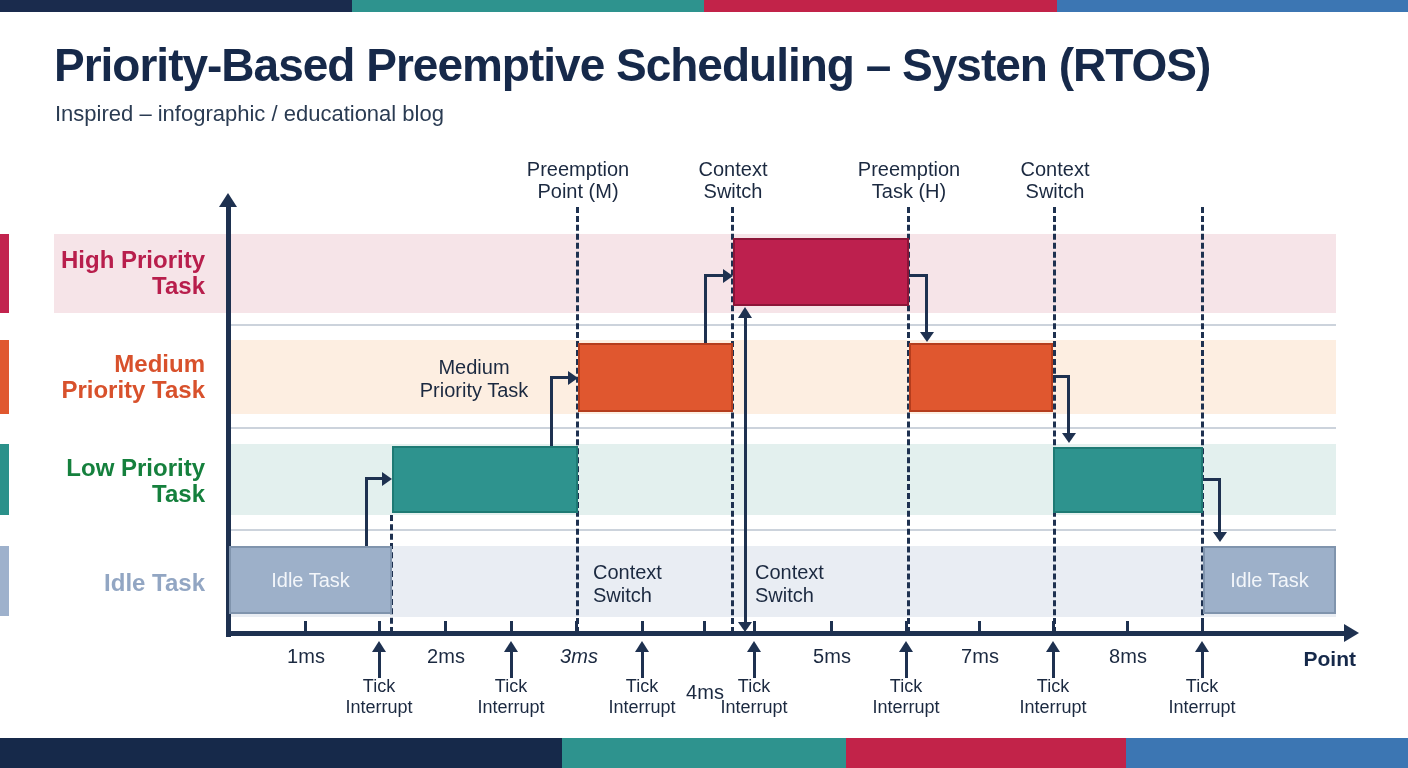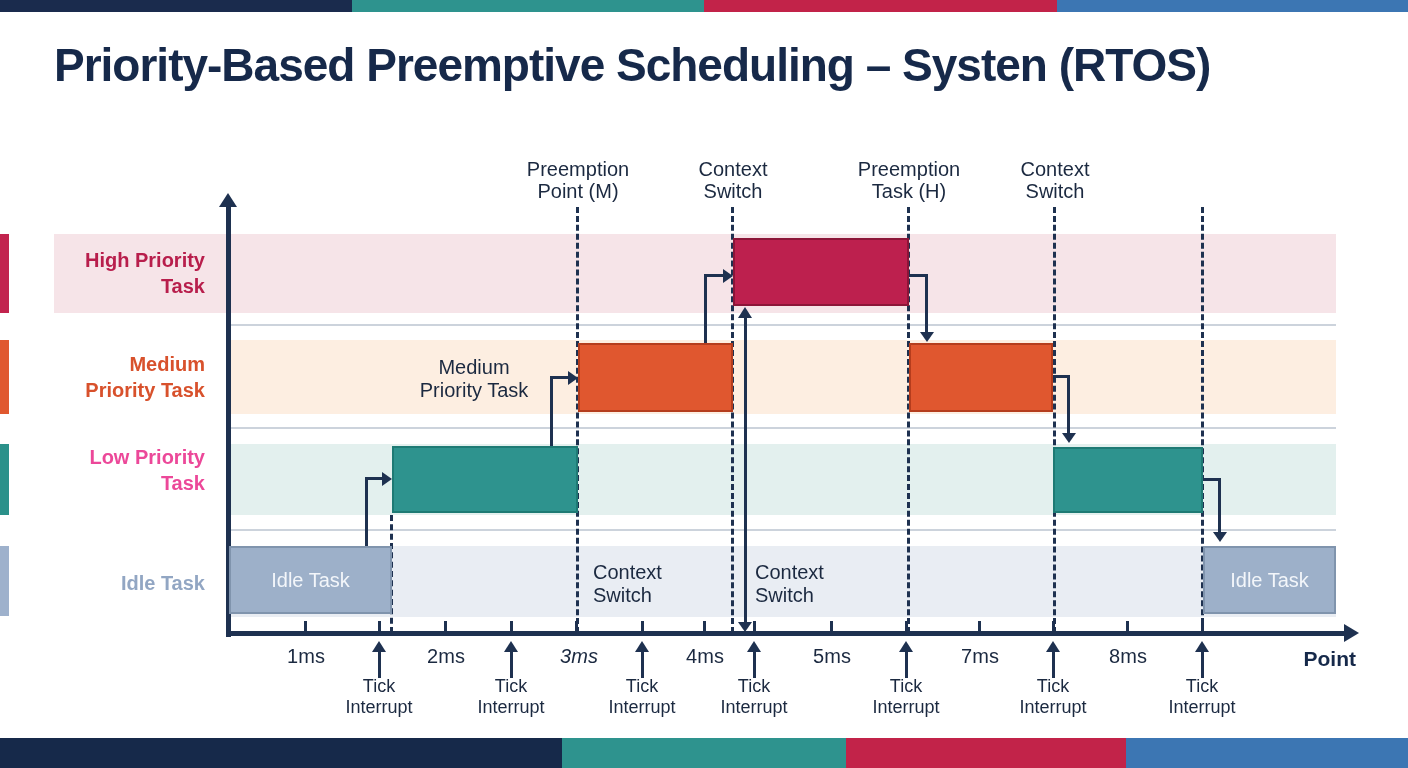--- a/index.html
+++ b/index.html
@@ -11,21 +11,21 @@
   
   .title{position:absolute;left:54px;top:38px;font-size:46px;font-weight:bold;
          letter-spacing:-1px;color:#16294a;white-space:nowrap;}
   .subtitle{position:absolute;left:55px;top:101px;font-size:22px;color:#2a3b52;}
   
   .band{position:absolute;z-index:1;}
   .sep{position:absolute;height:2px;background:#ccd3dc;z-index:1;}
   .marker{position:absolute;width:9px;z-index:2;}
   
   .rowlabel{position:absolute;left:20px;width:185px;text-align:right;font-weight:bold;
-            font-size:20px;line-height:26px;z-index:6;}
+            font-size:24px;line-height:26px;z-index:6;}
   
   .dash{position:absolute;width:0;border-left:3px dashed #1e3150;z-index:2;}
   
   .axis{position:absolute;background:#1e3150;z-index:3;}
   .tri{position:absolute;width:0;height:0;z-index:5;}
   
   .bar{position:absolute;box-sizing:border-box;z-index:4;display:flex;align-items:center;
        justify-content:center;font-size:20px;color:#f3f6fa;}
   .bar-idle{background:#9db0c9;border:2px solid #8094ad;}
   .bar-low{background:#2e938e;border:2px solid #1e7a74;}
@@ -53,20 +53,21 @@
 <div class="canvas">
 
   <div class="abs" style="left:0;top:0;width:1408px;height:12px;">
     <div class="seg" style="left:0;width:352px;background:#1a2b4d;"></div>
     <div class="seg" style="left:352px;width:352px;background:#2e938e;"></div>
     <div class="seg" style="left:704px;width:353px;background:#c22349;"></div>
     <div class="seg" style="left:1057px;width:351px;background:#3c76b3;"></div>
   </div>
 
   <div class="title">Priority-Based Preemptive Scheduling – Systen (RTOS)</div>
+  <div class="subtitle">Inspired – infographic / educational blog</div>
 
   <div class="band" style="left:54px;top:234px;width:1282px;height:79px;background:#f6e4e8;"></div>
   <div class="band" style="left:229px;top:340px;width:1107px;height:74px;background:#fdeee1;"></div>
   <div class="band" style="left:229px;top:444px;width:1107px;height:71px;background:#e3f0ee;"></div>
   <div class="band" style="left:229px;top:546px;width:1107px;height:71px;background:#e9edf3;"></div>
 
   <div class="sep" style="left:229px;top:324px;width:1107px;"></div>
   <div class="sep" style="left:229px;top:427px;width:1107px;"></div>
   <div class="sep" style="left:229px;top:529px;width:1107px;"></div>
 
@@ -76,21 +77,21 @@
   <div class="marker" style="top:546px;height:70px;background:#9eb1cc;"></div>
 
   <div class="rowlabel" style="top:247px;color:#b81e4c;">
     <div>High Priority</div>
     <div>Task</div>
   </div>
   <div class="rowlabel" style="top:351px;color:#d8512c;">
     <div>Medium</div>
     <div>Priority Task</div>
   </div>
-  <div class="rowlabel" style="top:444px;color:#ec4899;">
+  <div class="rowlabel" style="top:455px;color:#15803d;">
     <div>Low Priority</div>
     <div>Task</div>
   </div>
   <div class="rowlabel" style="top:570px;color:#92a6c3;">
     <div>Idle Task</div>
   </div>
 
   <div class="dash" style="left:390px;top:515px;height:118px;"></div>
   <div class="dash" style="left:576px;top:207px;height:426px;"></div>
   <div class="dash" style="left:731px;top:207px;height:426px;"></div>
@@ -185,21 +186,21 @@
     <div>Switch</div>
   </div>
   <div class="midlabel" style="left:755px;top:561px;">
     <div>Context</div>
     <div>Switch</div>
   </div>
 
   <div class="mslabel" style="left:276px;">1ms</div>
   <div class="mslabel" style="left:416px;">2ms</div>
   <div class="mslabel" style="left:549px;font-style:italic;">3ms</div>
-  <div class="mslabel" style="left:675px;">4ms</div>
+  <div class="mslabel" style="left:675px;margin-top:36px;">4ms</div>
   <div class="mslabel" style="left:802px;">5ms</div>
   <div class="mslabel" style="left:950px;">7ms</div>
   <div class="mslabel" style="left:1098px;">8ms</div>
 
   <div class="aline" style="left:378px;top:652px;width:3px;height:26px;"></div>
   <div class="tri head-u" style="left:372px;top:641px;"></div>
   <div class="tilabel" style="left:331px;">
     <div>Tick</div>
     <div>Interrupt</div>
   </div>

